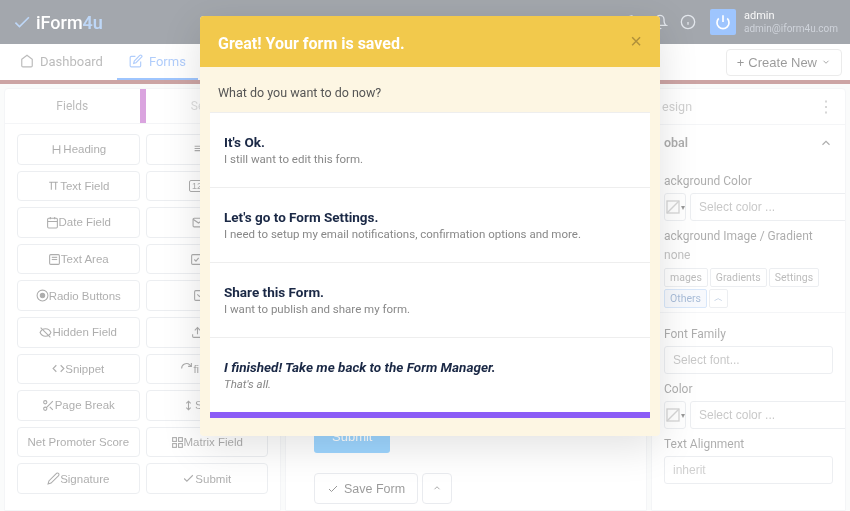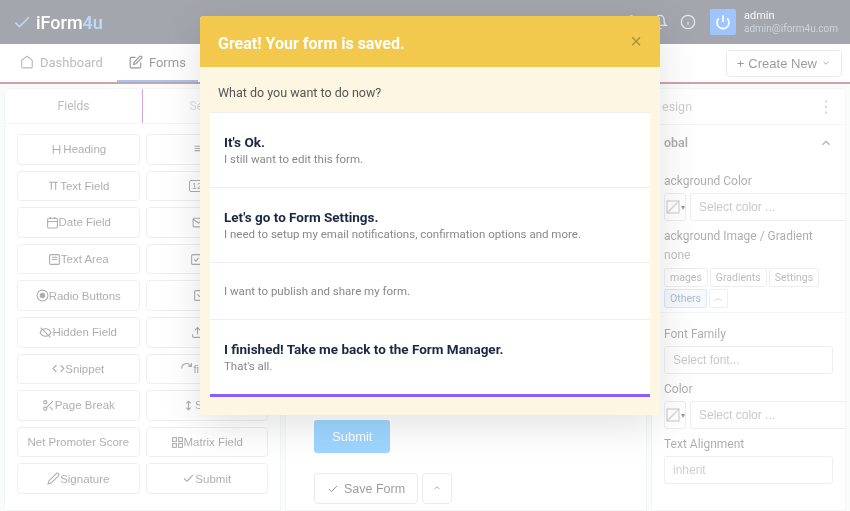--- a/index.html
+++ b/index.html
@@ -11,33 +11,33 @@
   .logo svg { width: 20px; height: 20px; }
   .logo .c4u { color: #5d9cec; font-weight: 600; }
   .spacer { flex: 1; }
   .topbar-icon { width: 28px; height: 28px; display: flex; align-items: center; justify-content: center; color: #b8c2d0; cursor: pointer; }
   .user-block { display: flex; align-items: center; gap: 8px; margin-left: 8px; }
   .avatar { width: 26px; height: 26px; background: #0d6efd; display: flex; align-items: center; justify-content: center; color: #fff; border-radius: 2px; }
   .user-txt { font-size: 11px; line-height: 1.2; }
   .user-txt .em { color: #8893a6; font-size: 10px; }
   
   
-  .navbar { height: 40px; background: #fff; border-bottom: 2px solid #7f1d1d; display: flex; align-items: center; padding: 0 8px; gap: 2px; }
+  .navbar { height: 40px; background: #fff; border-bottom: 4px solid #7f1d1d; display: flex; align-items: center; padding: 0 8px; gap: 2px; }
   .nav-item { display: flex; align-items: center; gap: 6px; padding: 0 12px; height: 100%; font-size: 13px; color: #555; cursor: pointer; border-bottom: 2px solid transparent; }
-  .nav-item.active { color: #000000; border-bottom-color: #0d6efd; }
+  .nav-item.active { color: #3b82f6; border-bottom-color: #0d6efd; }
   .nav-item svg { width: 14px; height: 14px; }
   .create-btn { margin-left: auto; border: 1px solid #ccc; background: #fff; padding: 5px 10px; font-size: 13px; border-radius: 4px; display: flex; align-items: center; gap: 4px; cursor: pointer; }
   
   
   .main { position: absolute; top: 84px; left: 0; right: 0; bottom: 0; display: flex; background: #f3f4f6; }
   
   
   .left { width: 277px; background: #fff; border: 1px solid #e4e7ec; margin: 4px 4px 0; border-radius: 4px 4px 0 0; display: flex; flex-direction: column; }
   .left-tabs { display: flex; border-bottom: 1px solid #e4e7ec; }
-  .left-tab { flex: 1; text-align: center; padding: 10px 0; font-size: 12px; color: #555; cursor: pointer; border-right: 1px solid #a21caf; }
+  .left-tab { flex: 1; text-align: center; padding: 10px 0; font-size: 12px; color: #555; cursor: pointer; border-right: 6px solid #a21caf; }
   .left-tab:last-child { border-right: none; }
   .left-tab.dim { color: #aaa; }
   .field-grid { display: grid; grid-template-columns: 1fr 1fr; gap: 6px; padding: 10px 12px 16px; overflow: auto; }
   .field-btn { border: 1px solid #d0d5dd; background: #fff; padding: 8px 4px; font-size: 11.5px; border-radius: 4px; display: flex; align-items: center; justify-content: center; cursor: pointer; color: #333; white-space: nowrap; overflow: hidden; }
   .field-btn svg { width: 13px; height: 13px; flex-shrink: 0; }
   
   
   .center { flex: 1; padding: 50px 10px 6px; display: flex; flex-direction: column; background: #fff; margin: 4px 0 0; border: 1px solid #e4e7ec; border-radius: 4px 4px 0 0; }
   .textarea-stub { height: 80px; border: 1px solid #d0d5dd; background: #fff; border-radius: 4px; margin: 230px 18px 0 18px; resize: none; }
   .submit-btn { background: #0d99ff; color: #fff; border: none; padding: 9px 18px; border-radius: 3px; font-size: 13px; margin: 16px 0 0 18px; align-self: flex-start; cursor: pointer; }
@@ -66,21 +66,21 @@
   
   
   .overlay { position: fixed; top: 0; left: 0; right: 0; bottom: 0; background: rgba(255,255,255,0.6); z-index: 50; }
   .modal { position: absolute; top: 16px; left: 200px; width: 460px; background: #fdf6e3; border-radius: 4px; box-shadow: 0 10px 40px rgba(0,0,0,0.12); overflow: hidden; z-index: 60; }
   .modal-head { background: #f2c94c; padding: 14px 18px; display: flex; align-items: flex-end; }
   .modal-title { color: #fff; font-weight: 700; font-size: 16px; }
   .modal-close { margin-left: auto; color: #b0903b; font-size: 20px; cursor: pointer; background: none; border: none; }
   .modal-sub { padding: 18px 18px 12px; font-size: 12.5px; color: #555; }
   .modal-opts { padding: 0 10px 18px; }
   .modal-opt { background: #fff; border-top: 1px solid #eee; padding: 21px 14px; cursor: pointer; }
-  .modal-opt:last-child { border-bottom: 3px solid #8b5cf6; }
+  .modal-opt:last-child { border-bottom: 6px solid #8b5cf6; font-style: italic; }
   .modal-opt-title { font-weight: 700; color: #1a2845; font-size: 13.5px; margin-bottom: 2px; }
   .modal-opt-sub { font-size: 11.5px; color: #888; }
 </style>
 </head>
 <body>
 
 <div class="topbar">
   <div class="logo">
     <svg viewBox="0 0 24 24" fill="#5d9cec">
         <path d="M9 16.2L4.8 12l-1.4 1.4L9 19 21 7l-1.4-1.4z"></path>
@@ -386,20 +386,21 @@
   <div class="modal-opts">
     <div class="modal-opt">
       <div class="modal-opt-title">It's Ok.</div>
       <div class="modal-opt-sub">I still want to edit this form.</div>
     </div>
     <div class="modal-opt">
       <div class="modal-opt-title">Let's go to Form Settings.</div>
       <div class="modal-opt-sub">I need to setup my email notifications, confirmation options and more.</div>
     </div>
     <div class="modal-opt">
+      <div class="modal-opt-title">Share this Form.</div>
       <div class="modal-opt-sub">I want to publish and share my form.</div>
     </div>
     <div class="modal-opt">
       <div class="modal-opt-title">I finished! Take me back to the Form Manager.</div>
       <div class="modal-opt-sub">That's all.</div>
     </div>
   </div>
 </div>
 
 </body></html>

